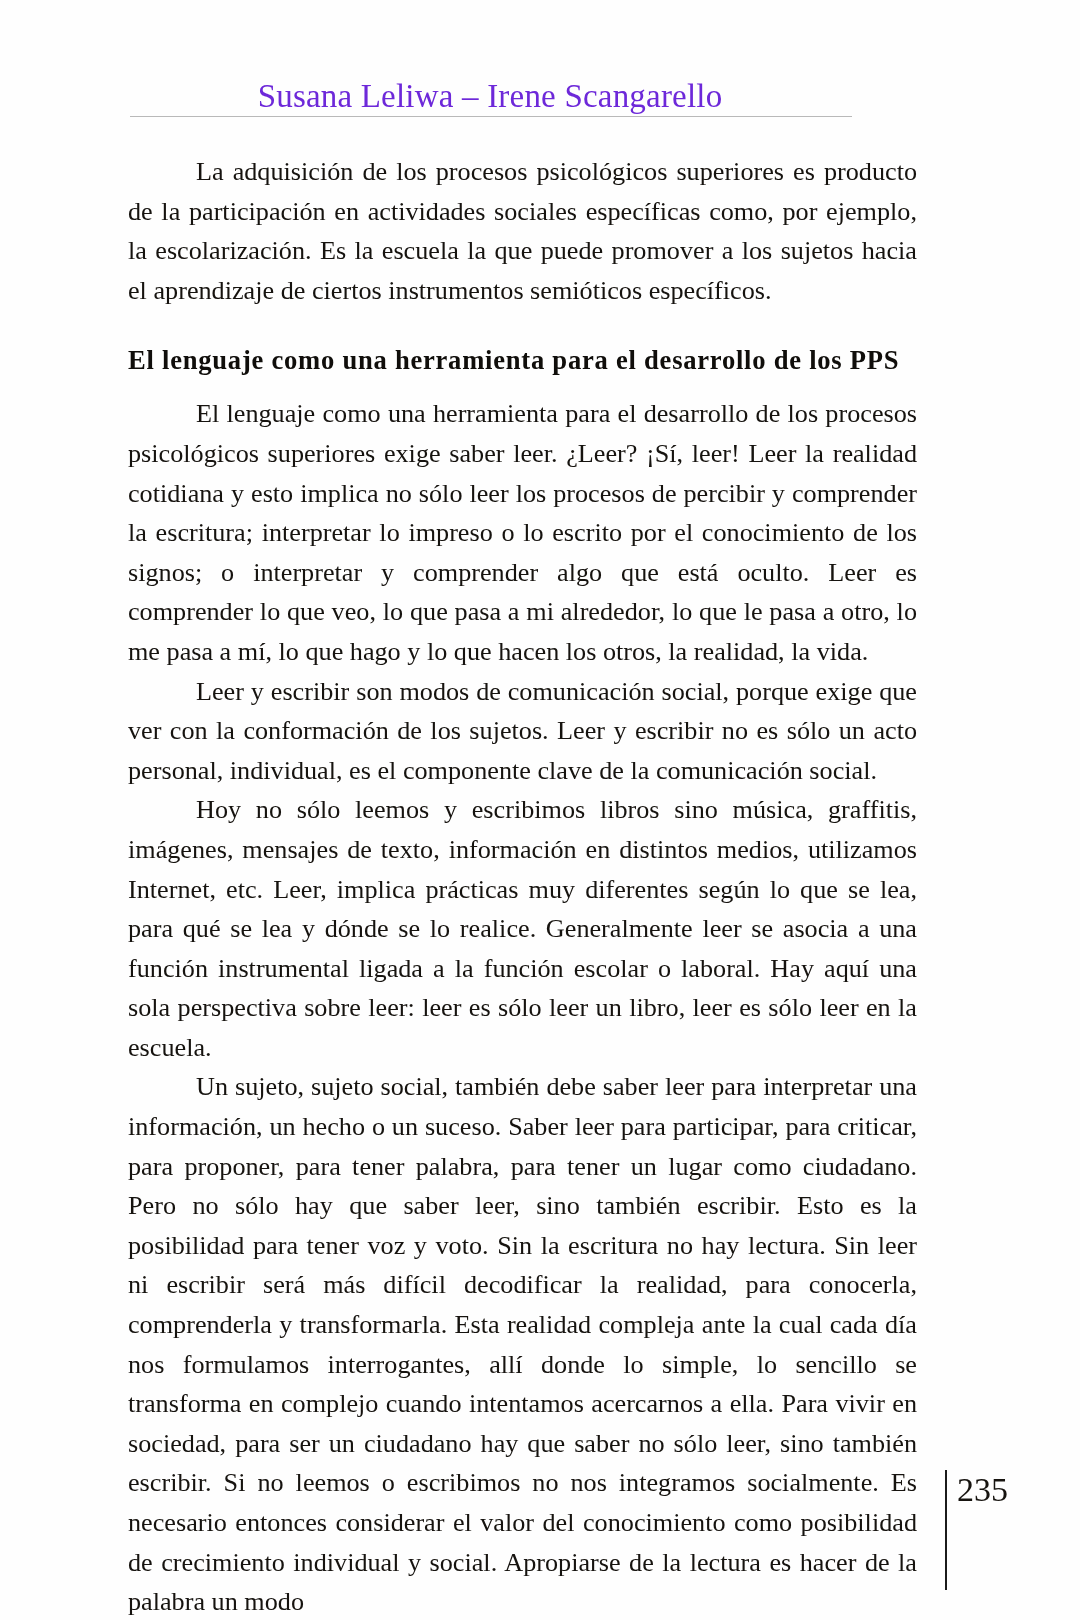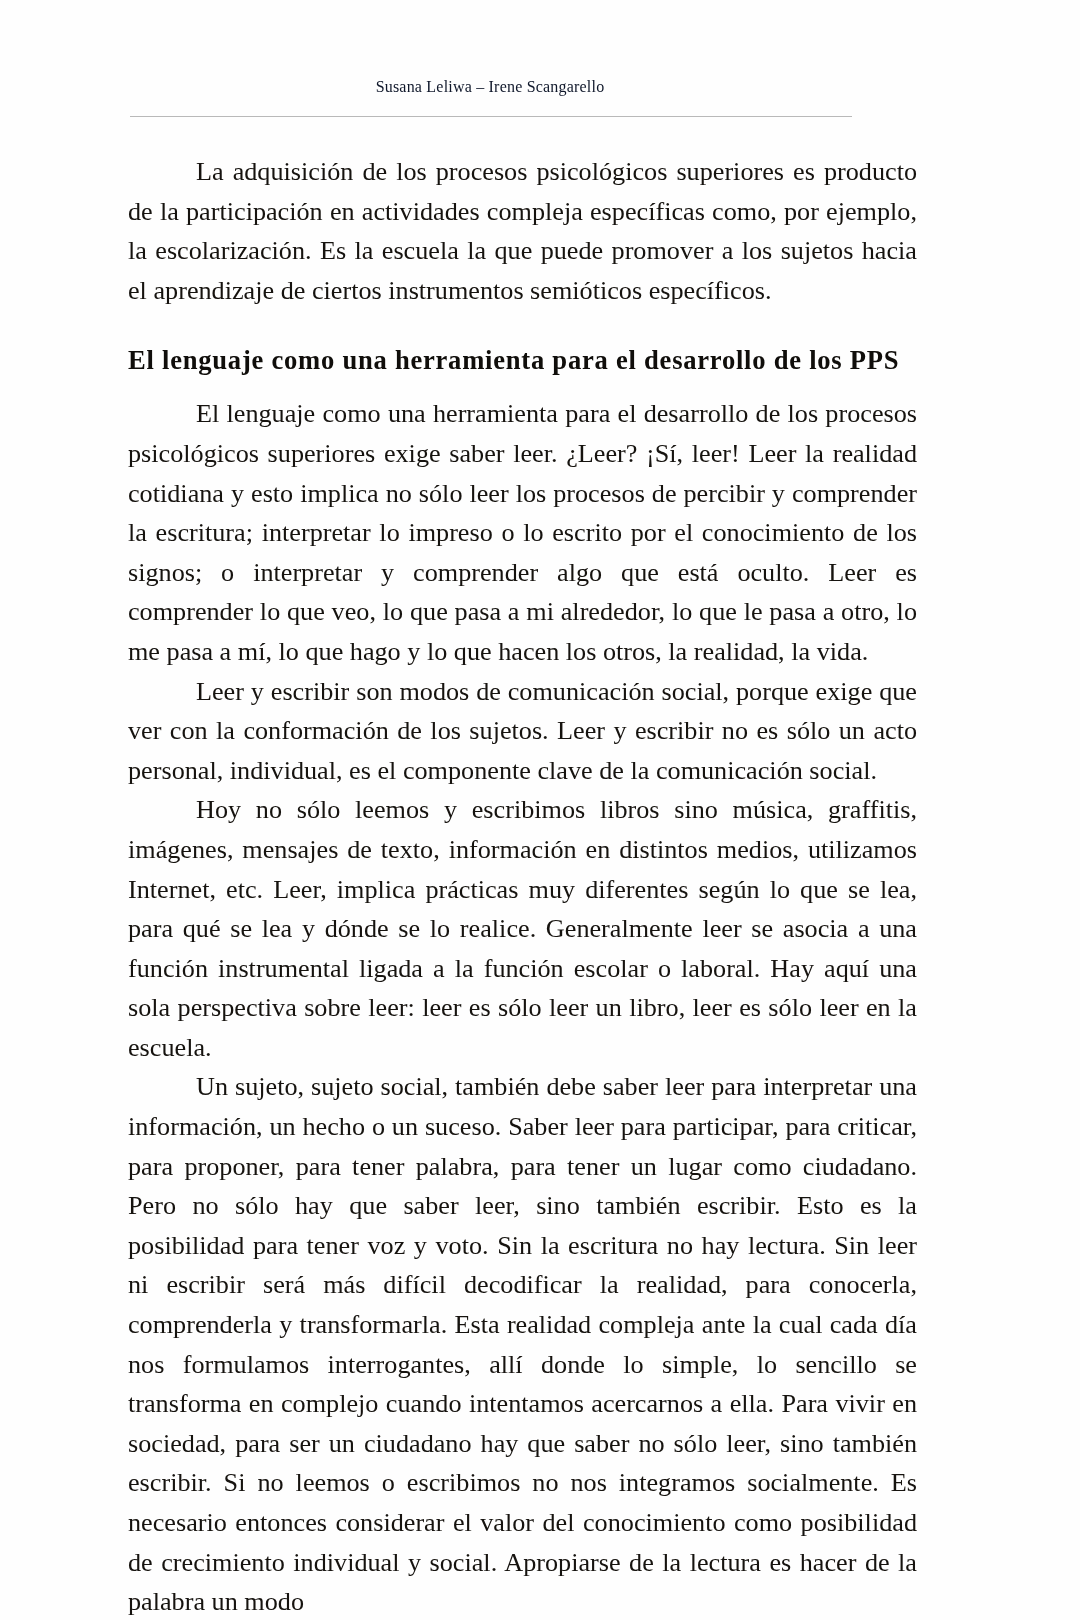--- a/index.html
+++ b/index.html
@@ -26,23 +26,23 @@
 
   
   .running-head {
     position: absolute;
     left: 130px;
     top: 78px;
     width: 720px;
     text-align: center;
   }
   .running-head-text {
-    font-size: 16px;
+    font-size: 33px;
     letter-spacing: 0.2px;
-    color: #0f172a;
+    color: #6d28d9;
     white-space: nowrap;
   }
   .head-rule {
     position: absolute;
     left: 130px;
     top: 116px;
     width: 722px;
     height: 1px;
     background: #b9b9b9;
   }
@@ -104,30 +104,34 @@
 
 <div class="page">
 
   <div class="running-head">
     <span class="running-head-text">Susana Leliwa – Irene Scangarello</span>
   </div>
   <div class="head-rule"></div>
 
   <div class="text-block">
 
-    <p class="body-par">La adquisición de los procesos psicológicos superiores es producto de la participación en actividades compleja específicas como, por ejemplo, la escolarización. Es la escuela la que puede promover a los sujetos hacia el aprendizaje de ciertos instrumentos semióticos específicos.</p>
+    <p class="body-par">La adquisición de los procesos psicológicos superiores es producto de la participación en actividades sociales específicas como, por ejemplo, la escolarización. Es la escuela la que puede promover a los sujetos hacia el aprendizaje de ciertos instrumentos semióticos específicos.</p>
 
     <div class="gap-before-heading"></div>
 
     <h2 class="section-heading">El lenguaje como una herramienta para el desarrollo de los PPS</h2>
 
     <p class="body-par">El lenguaje como una herramienta para el desarrollo de los procesos psicológicos superiores exige saber leer. ¿Leer? ¡Sí, leer! Leer la realidad cotidiana y esto implica no sólo leer los procesos de percibir y comprender la escritura; interpretar lo impreso o lo escrito por el conocimiento de los signos; o interpretar y comprender algo que está oculto. Leer es comprender lo que veo, lo que pasa a mi alrededor, lo que le pasa a otro, lo me pasa a mí, lo que  hago y lo que hacen los otros, la realidad, la vida.</p>
 
     <p class="body-par">Leer y escribir son modos de comunicación social, porque exige que ver con la conformación de los sujetos. Leer y escribir no es sólo un acto personal, individual, es el componente clave de la comunicación social.</p>
 
     <p class="body-par">Hoy no sólo leemos y escribimos libros sino música, graffitis, imágenes, mensajes de texto, información en distintos medios, utilizamos Internet, etc. Leer, implica prácticas muy diferentes según lo que se lea, para qué se lea y dónde se lo realice. Generalmente leer se asocia a una función instrumental ligada a la función escolar o laboral. Hay aquí una sola perspectiva sobre leer: leer es sólo leer un libro, leer es sólo leer en la escuela.</p>
 
     <p class="body-par">Un sujeto, sujeto social, también debe saber leer para interpretar una información, un hecho o un suceso. Saber leer para participar, para criticar, para proponer, para tener palabra, para tener un lugar como ciudadano. Pero no sólo hay que saber leer, sino también escribir. Esto es la posibilidad para tener voz y voto. Sin la escritura no hay lectura. Sin leer ni escribir será más difícil decodificar la realidad, para conocerla, comprenderla y transformarla. Esta realidad compleja ante la cual cada día nos formulamos interrogantes, allí donde lo simple, lo sencillo se transforma en complejo cuando intentamos acercarnos a ella. Para vivir en sociedad, para ser un ciudadano hay que saber no sólo leer, sino también escribir. Si no leemos o escribimos no nos integramos socialmente. Es necesario entonces considerar el valor del conocimiento como posibilidad de crecimiento individual y social. Apropiarse de la lectura es hacer de la palabra un modo</p>
 
   </div>
 
+  <div class="folio">
+    <div class="folio-rule"></div>
+    <div class="folio-number">235</div>
+  </div>
 
 </div>
 
 </body></html>

